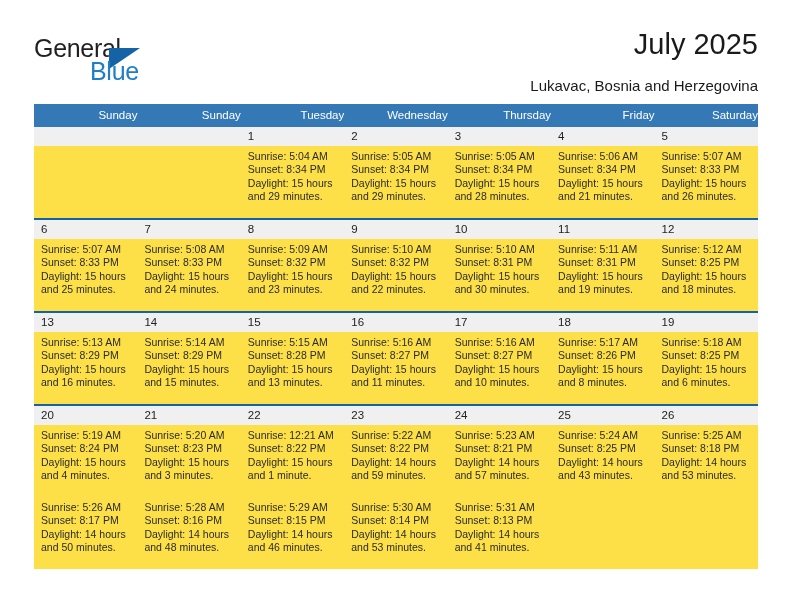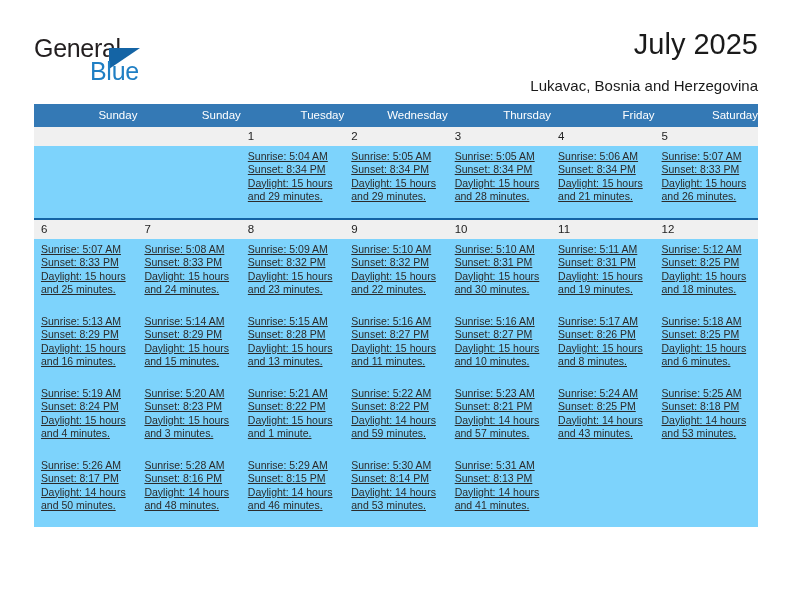--- a/index.html
+++ b/index.html
@@ -116,28 +116,27 @@
     vertical-align: top;
   }
   tr.date-row.first td {
     border-top: none;
   }
   tr.date-row td.empty {
     color: transparent;
   }
 
   tr.info-row td {
-    background: #7dd3fc;
+    background: #fde047;
     font-size: 10.5px;
     color: #2b2b2b;
     padding: 4px 8px 10px 7px;
     line-height: 13.3px;
     vertical-align: top;
     height: 58px;
-    text-decoration: underline;
   }
   .info-line { display: block; white-space: nowrap; }
 </style>
 </head>
 <body>
 
 <div class="page">
 
   <div class="header">
     <div class="logo">
@@ -261,20 +260,29 @@
               <span class="info-line">Daylight: 15 hours</span>
               <span class="info-line">and 19 minutes.</span>
             </td>
             <td>
               <span class="info-line">Sunrise: 5:12 AM</span>
               <span class="info-line">Sunset: 8:25 PM</span>
               <span class="info-line">Daylight: 15 hours</span>
               <span class="info-line">and 18 minutes.</span>
             </td>
           </tr>
+          <tr class="date-row">
+            <td>13</td>
+            <td>14</td>
+            <td>15</td>
+            <td>16</td>
+            <td>17</td>
+            <td>18</td>
+            <td>19</td>
+          </tr>
           <tr class="info-row">
             <td>
               <span class="info-line">Sunrise: 5:13 AM</span>
               <span class="info-line">Sunset: 8:29 PM</span>
               <span class="info-line">Daylight: 15 hours</span>
               <span class="info-line">and 16 minutes.</span>
             </td>
             <td>
               <span class="info-line">Sunrise: 5:14 AM</span>
               <span class="info-line">Sunset: 8:29 PM</span>
@@ -305,35 +313,44 @@
               <span class="info-line">Daylight: 15 hours</span>
               <span class="info-line">and 8 minutes.</span>
             </td>
             <td>
               <span class="info-line">Sunrise: 5:18 AM</span>
               <span class="info-line">Sunset: 8:25 PM</span>
               <span class="info-line">Daylight: 15 hours</span>
               <span class="info-line">and 6 minutes.</span>
             </td>
           </tr>
+          <tr class="date-row">
+            <td>20</td>
+            <td>21</td>
+            <td>22</td>
+            <td>23</td>
+            <td>24</td>
+            <td>25</td>
+            <td>26</td>
+          </tr>
           <tr class="info-row">
             <td>
               <span class="info-line">Sunrise: 5:19 AM</span>
               <span class="info-line">Sunset: 8:24 PM</span>
               <span class="info-line">Daylight: 15 hours</span>
               <span class="info-line">and 4 minutes.</span>
             </td>
             <td>
               <span class="info-line">Sunrise: 5:20 AM</span>
               <span class="info-line">Sunset: 8:23 PM</span>
               <span class="info-line">Daylight: 15 hours</span>
               <span class="info-line">and 3 minutes.</span>
             </td>
             <td>
-              <span class="info-line">Sunrise: 5:21 AM</span>
+              <span class="info-line">Sunrise: 12:21 AM</span>
               <span class="info-line">Sunset: 8:22 PM</span>
               <span class="info-line">Daylight: 15 hours</span>
               <span class="info-line">and 1 minute.</span>
             </td>
             <td>
               <span class="info-line">Sunrise: 5:22 AM</span>
               <span class="info-line">Sunset: 8:22 PM</span>
               <span class="info-line">Daylight: 14 hours</span>
               <span class="info-line">and 59 minutes.</span>
             </td>

